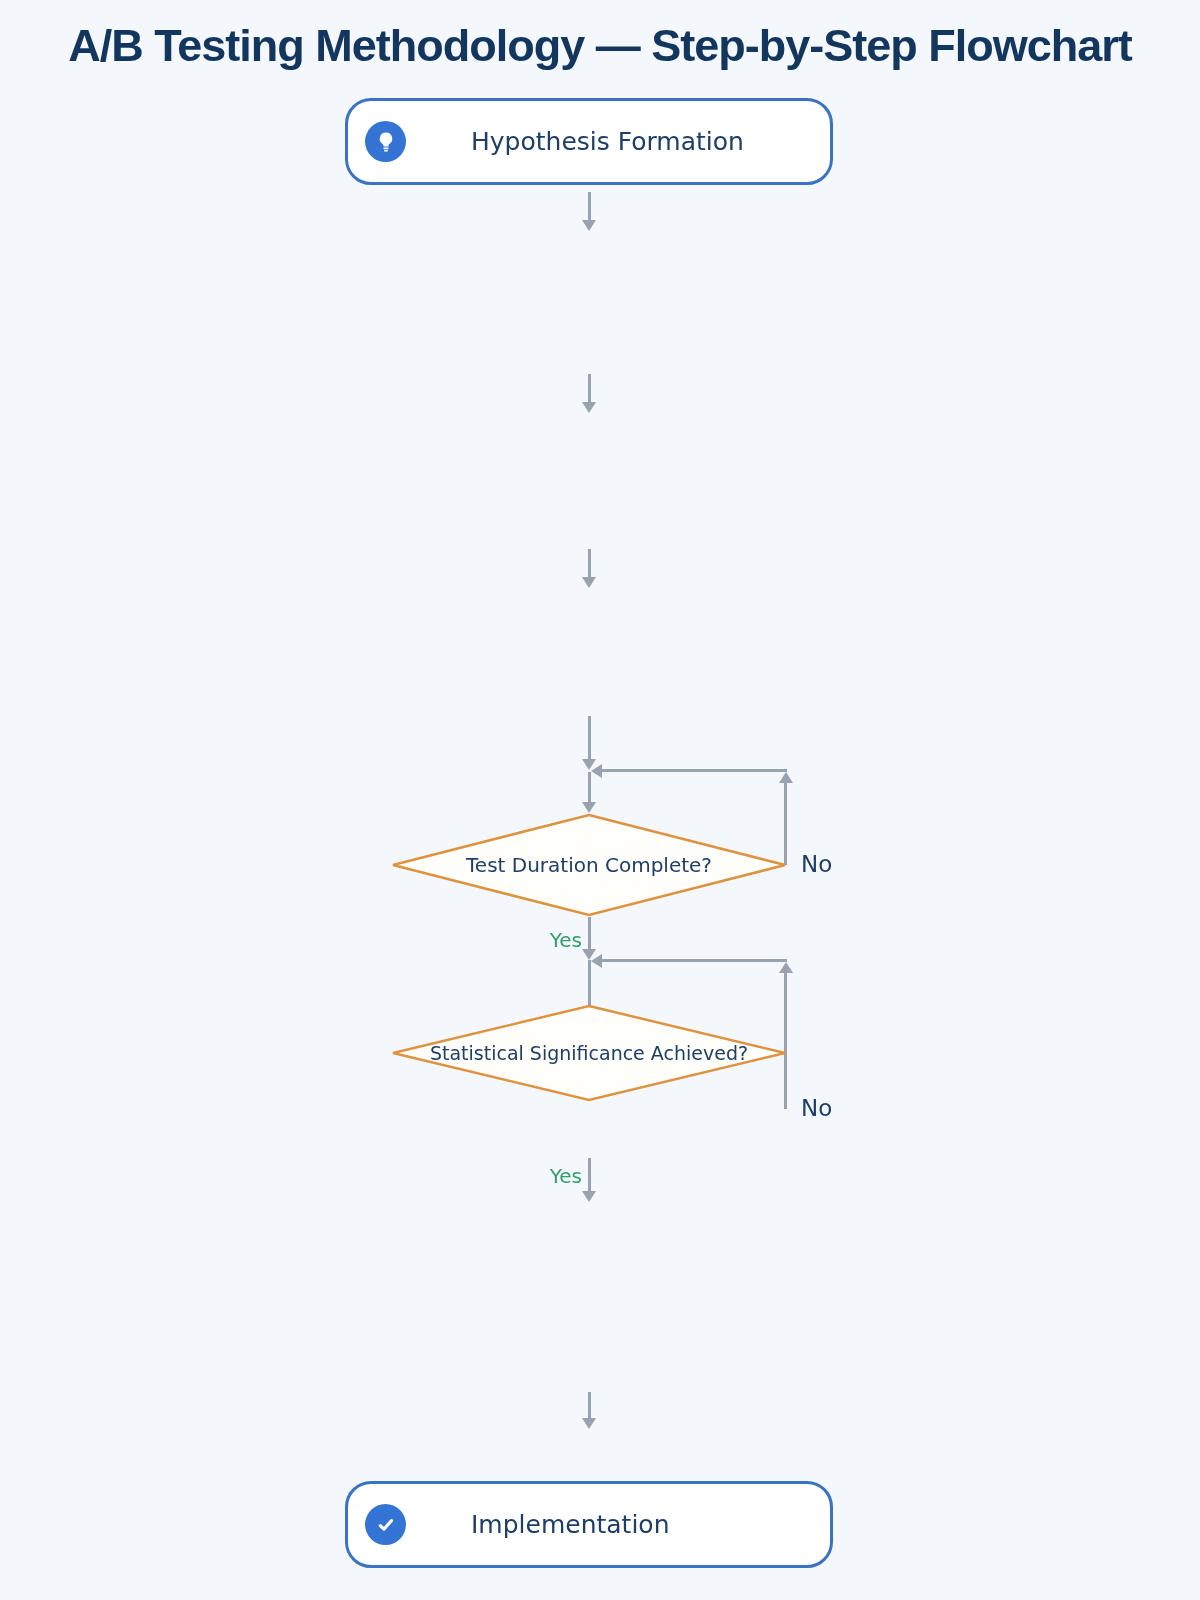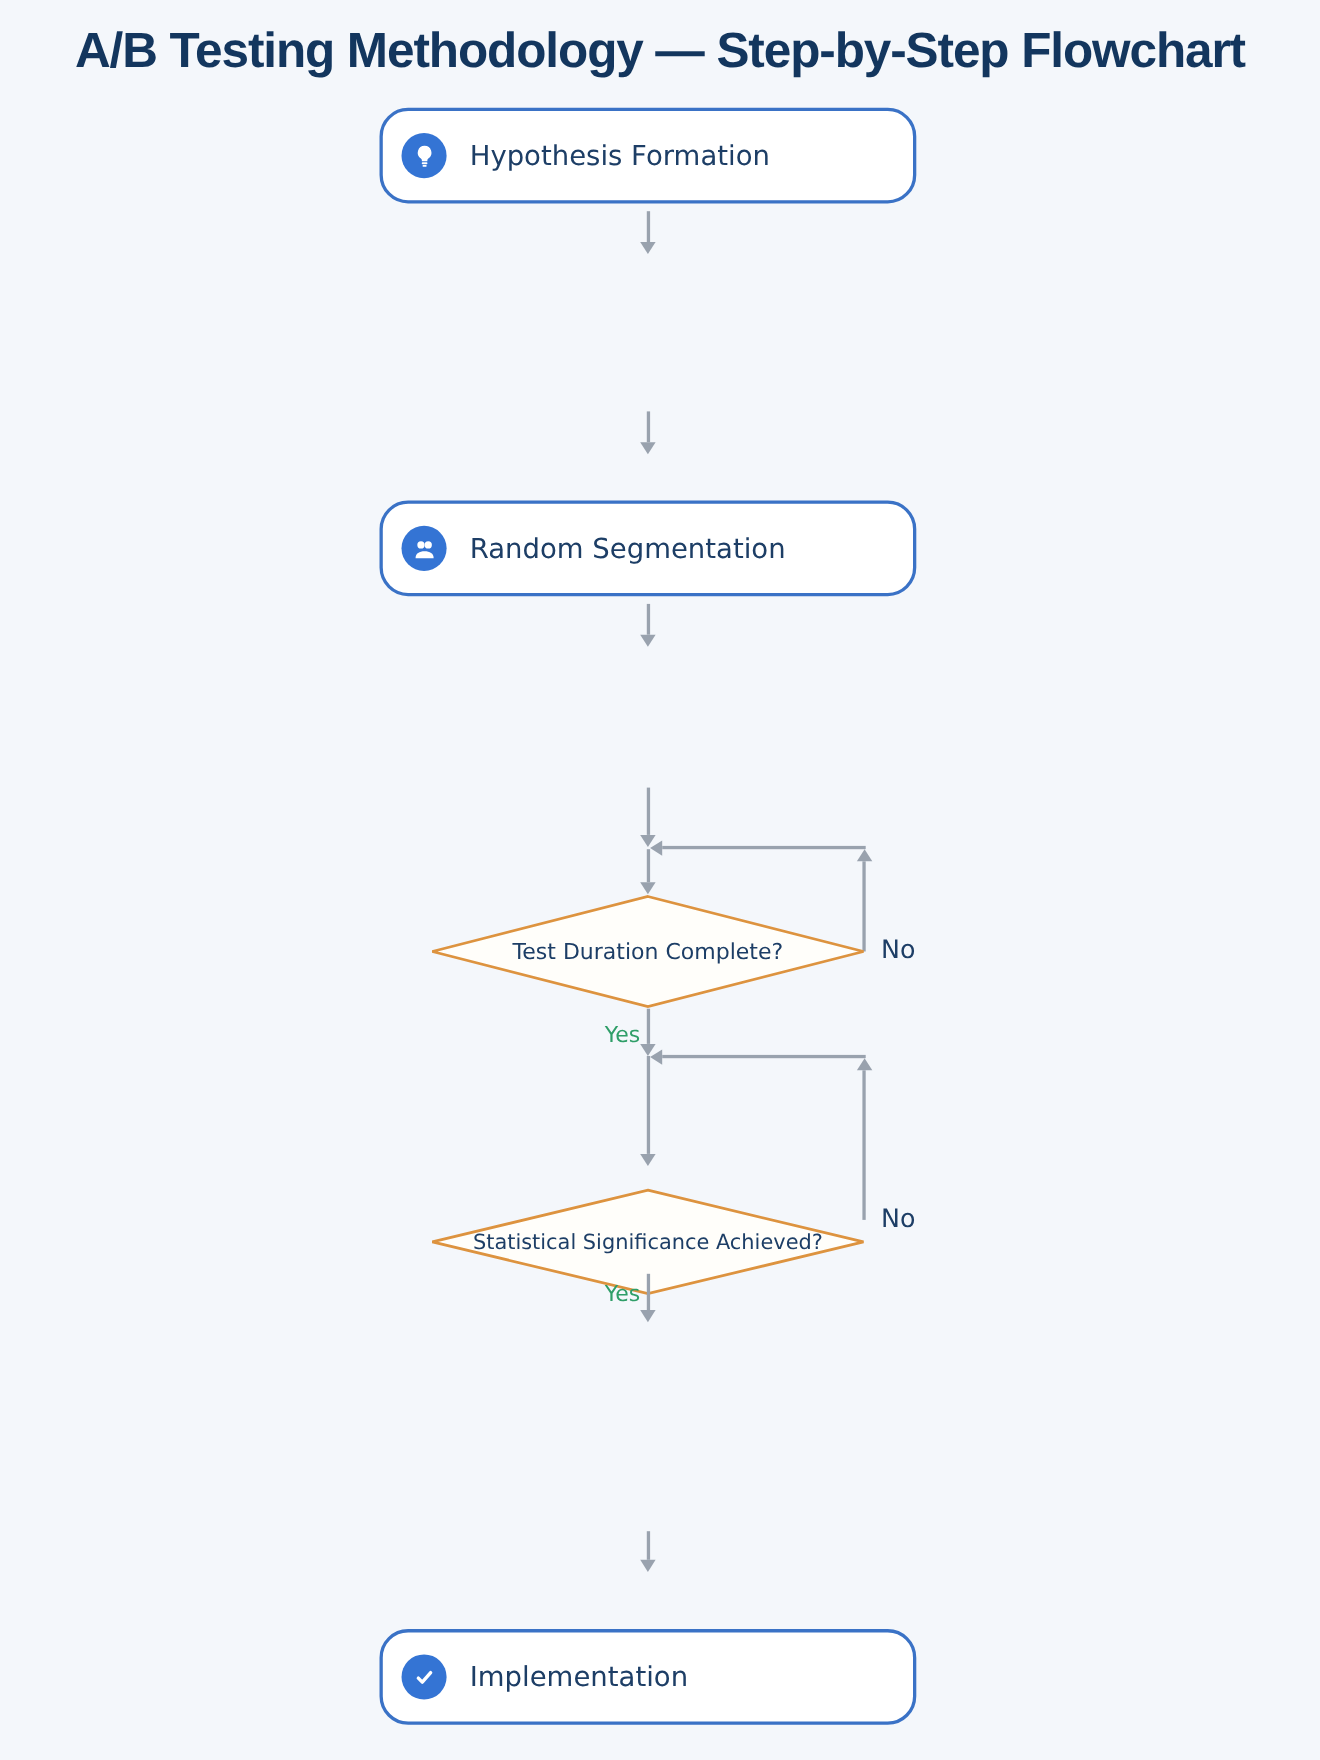--- a/index.html
+++ b/index.html
@@ -13,21 +13,21 @@
     position:absolute; top:20px; left:0; width:1200px; text-align:center;
     font-family:"Liberation Sans", sans-serif; font-weight:bold;
     font-size:45px; letter-spacing:-1px;
     color: var(--title-navy, #13365e);
   }
   .node {
     position:absolute; left:345px; width:488px; height:87px; box-sizing:border-box;
     background:#ffffff;
     border:3px solid var(--accent-blue, #3a72c6);
     border-radius:26px;
-    display:flex; align-items:center; padding-left:17px;
+    display:flex; align-items:center; padding-left:17px;gap:44px;
   }
   .icon-circle {
     width:41px; height:41px; border-radius:50%;
     background: var(--icon-blue, #3474d4);
     display:flex; align-items:center; justify-content:center;
     margin-right:21px; flex:none;
   }
   .icon-circle svg { display:block; }
   .node-label { font-size:25px; color: var(--text-navy, #1d3e66); }
 
@@ -73,30 +73,20 @@
     <span class="node-label">Hypothesis Formation</span>
   </div>
 
   <div class="vline" style="left:588px; top:192px; height:28px"></div>
   <div class="head-down" style="left:582px; top:220px"></div>
 
 
   <div class="vline" style="left:588px; top:374px; height:28px"></div>
   <div class="head-down" style="left:582px; top:402px"></div>
 
-  <div class="node" style="top:455px">
-    <span class="icon-circle">
-      <svg width="24" height="24" viewBox="0 0 24 24">
-        <circle fill="#fff" cx="8.7" cy="8.4" r="3.3"></circle>
-        <circle fill="#fff" cx="15.3" cy="8.4" r="3.3"></circle>
-        <path fill="#fff" d="M3.8 20c0-3.8 3.4-5.9 8.2-5.9s8.2 2.1 8.2 5.9v.5H3.8z"></path>
-      </svg>
-    </span>
-    <span class="node-label">Random Segmentation</span>
-  </div>
 
   <div class="vline" style="left:588px; top:549px; height:28px"></div>
   <div class="head-down" style="left:582px; top:577px"></div>
 
 
   <div class="vline" style="left:588px; top:716px; height:43px"></div>
   <div class="head-down" style="left:582px; top:759px"></div>
   <div class="head-left" style="left:591px; top:764px"></div>
   <div class="hline" style="left:602px; top:769px; width:185px"></div>
   <div class="head-up" style="left:779px; top:772px"></div>
@@ -115,21 +105,21 @@
   <div class="vline" style="left:588px; top:917px; height:32px"></div>
   <div class="head-down" style="left:582px; top:949px"></div>
   <div class="lbl-yes" style="left:470px; top:928px">Yes</div>
   <div class="head-left" style="left:591px; top:954px"></div>
   <div class="hline" style="left:602px; top:959px; width:185px"></div>
   <div class="head-up" style="left:779px; top:962px"></div>
   <div class="vline" style="left:784px; top:973px; height:136px"></div>
   <div class="vline" style="left:588px; top:960px; height:89px"></div>
   <div class="head-down" style="left:582px; top:1049px"></div>
 
-  <div class="diamond-wrap" style="left:391px; top:1080px; width:396px; height:98px">
+  <div class="diamond-wrap" style="left:391px; top:1004px; width:396px; height:98px">
     <svg width="396" height="98" viewBox="0 0 396 98">
       <polygon points="198,2 394,49 198,96 2,49" fill="var(--diamond-fill, #fffefa)" stroke="var(--diamond-orange, #dd933f)" stroke-width="2.5" stroke-linejoin="miter"></polygon>
     </svg>
     <div class="diamond-text" style="font-size:19px">Statistical Significance Achieved?</div>
   </div>
   <div class="lbl-no" style="left:801px; top:1095px">No</div>
 
   <div class="vline" style="left:588px; top:1158px; height:33px"></div>
   <div class="head-down" style="left:582px; top:1191px"></div>
   <div class="lbl-yes" style="left:470px; top:1164px">Yes</div>

